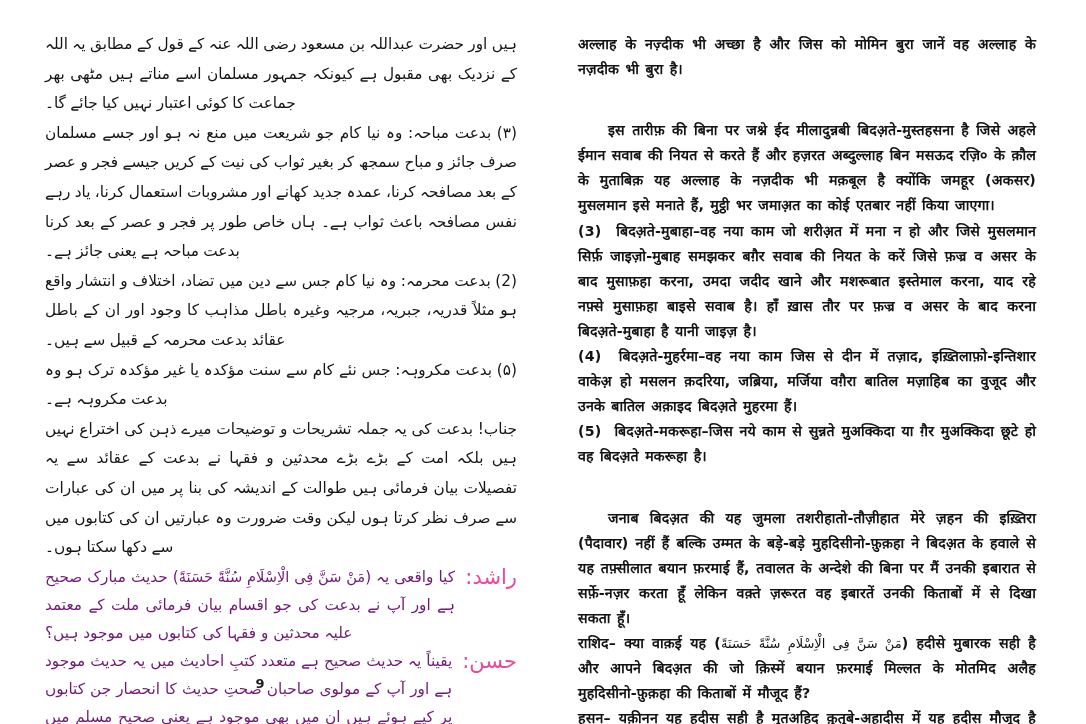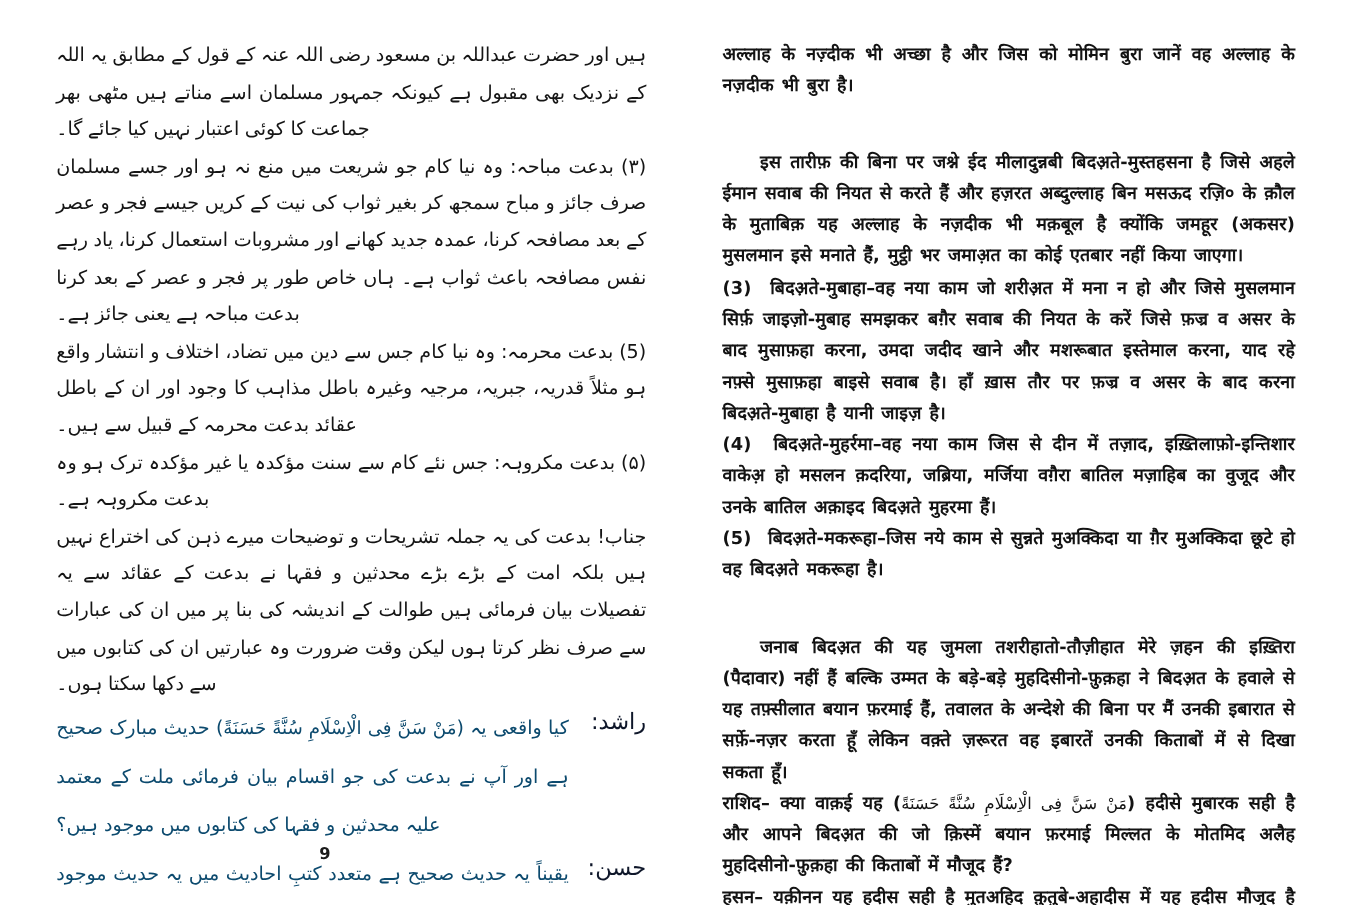--- a/index.html
+++ b/index.html
@@ -68,34 +68,34 @@
     unicode-bidi: isolate;
     display: flex;
     align-items: flex-start;
     gap: 10px;
   }
 
   .urdu-speaker {
     flex: 0 0 52px;
     text-align: right;
     font-family: "DejaVu Sans", sans-serif;
-    font-size: 18px;
+    font-size: 21px;
     line-height: 29.6px;
-    color: #0f172a;
+    color: #ec4899;
     white-space: nowrap;
   }
 
   .urdu-speech {
     flex: 1 1 auto;
     direction: rtl;
     text-align: justify;
     text-align-last: left;
     font-size: 15.3px;
-    line-height: 39px;
-    color: #0c4a6e;
+    line-height: 28px;
+    color: #701a75;
   }
 
   
   #page-right .page-body {
     left: 35px;
     top: 32px;
     width: 458px;
   }
 
   .hindi-block {
@@ -150,21 +150,21 @@
 <body>
 
 <div id="scan-page">
 
   <div class="book-page" id="page-left">
     <div class="page-body">
 
       <div class="urdu-block">
         <p>ہیں اور حضرت عبداللہ بن مسعود رضی اللہ عنہ کے قول کے مطابق یہ اللہ کے نزدیک بھی مقبول ہے کیونکہ جمہور مسلمان اسے مناتے ہیں مٹھی بھر جماعت کا کوئی اعتبار نہیں کیا جائے گا۔</p>
         <p>(۳) بدعت مباحہ: وہ نیا کام جو شریعت میں منع نہ ہو اور جسے مسلمان صرف جائز و مباح سمجھ کر بغیر ثواب کی نیت کے کریں جیسے فجر و عصر کے بعد مصافحہ کرنا، عمدہ جدید کھانے اور مشروبات استعمال کرنا، یاد رہے نفس مصافحہ باعث ثواب ہے۔ ہاں خاص طور پر فجر و عصر کے بعد کرنا بدعت مباحہ ہے یعنی جائز ہے۔</p>
-        <p>(5) بدعت محرمہ: وہ نیا کام جس سے دین میں تضاد، اختلاف و انتشار واقع ہو مثلاً قدریہ، جبریہ، مرجیہ وغیرہ باطل مذاہب کا وجود اور ان کے باطل عقائد بدعت محرمہ کے قبیل سے ہیں۔</p>
+        <p>(2) بدعت محرمہ: وہ نیا کام جس سے دین میں تضاد، اختلاف و انتشار واقع ہو مثلاً قدریہ، جبریہ، مرجیہ وغیرہ باطل مذاہب کا وجود اور ان کے باطل عقائد بدعت محرمہ کے قبیل سے ہیں۔</p>
         <p>(۵) بدعت مکروہہ: جس نئے کام سے سنت مؤکدہ یا غیر مؤکدہ ترک ہو وہ بدعت مکروہہ ہے۔</p>
         <p>جناب! بدعت کی یہ جملہ تشریحات و توضیحات میرے ذہن کی اختراع نہیں ہیں بلکہ امت کے بڑے بڑے محدثین و فقہا نے بدعت کے عقائد سے یہ تفصیلات بیان فرمائی ہیں طوالت کے اندیشہ کی بنا پر میں ان کی عبارات سے صرف نظر کرتا ہوں لیکن وقت ضرورت وہ عبارتیں ان کی کتابوں میں سے دکھا سکتا ہوں۔</p>
       </div>
 
       <div class="urdu-dialogue">
         <span class="urdu-speaker">راشد:</span>
         <span class="urdu-speech"><span>کیا واقعی یہ (</span><span class="urdu-ar">مَنْ سَنَّ فِى الْاِسْلَامِ سُنَّةً حَسَنَةً</span><span>) حدیث مبارک صحیح ہے اور آپ نے بدعت کی جو اقسام بیان فرمائی ملت کے معتمد علیہ محدثین و فقہا کی کتابوں میں موجود ہیں؟</span></span>
       </div>
 
       <div class="urdu-dialogue">

